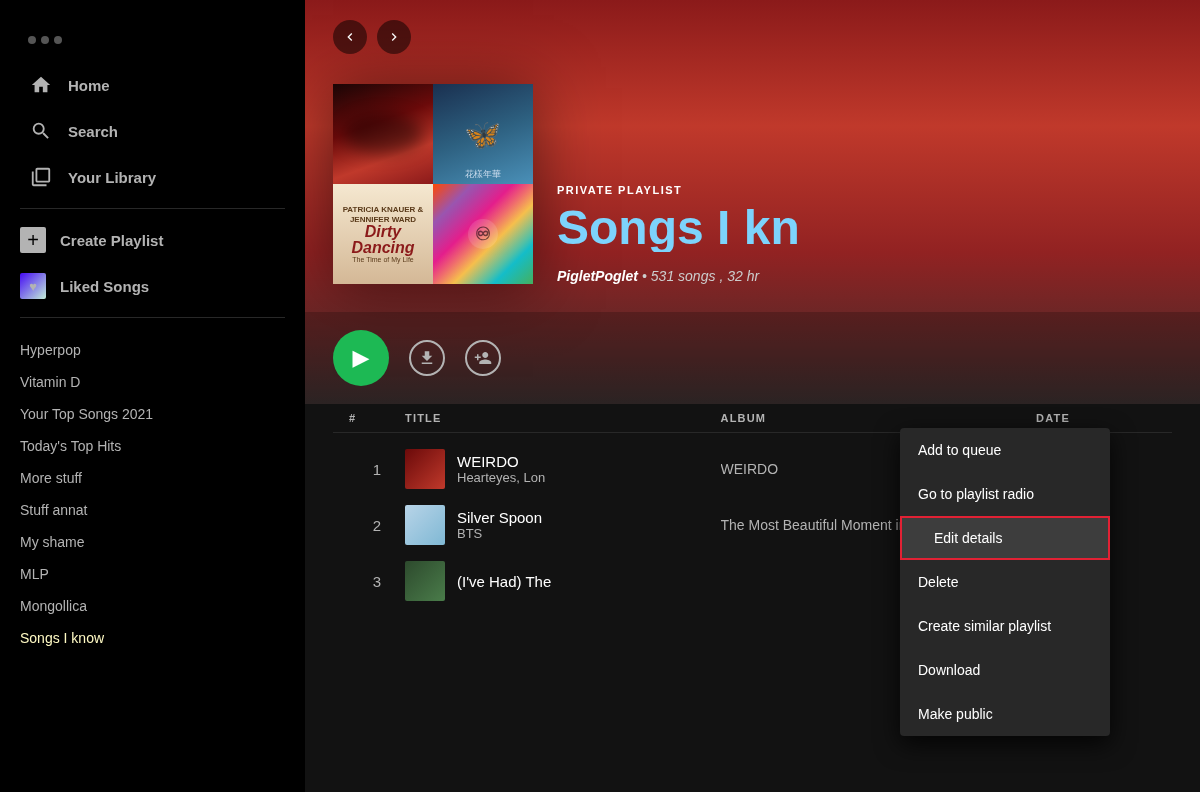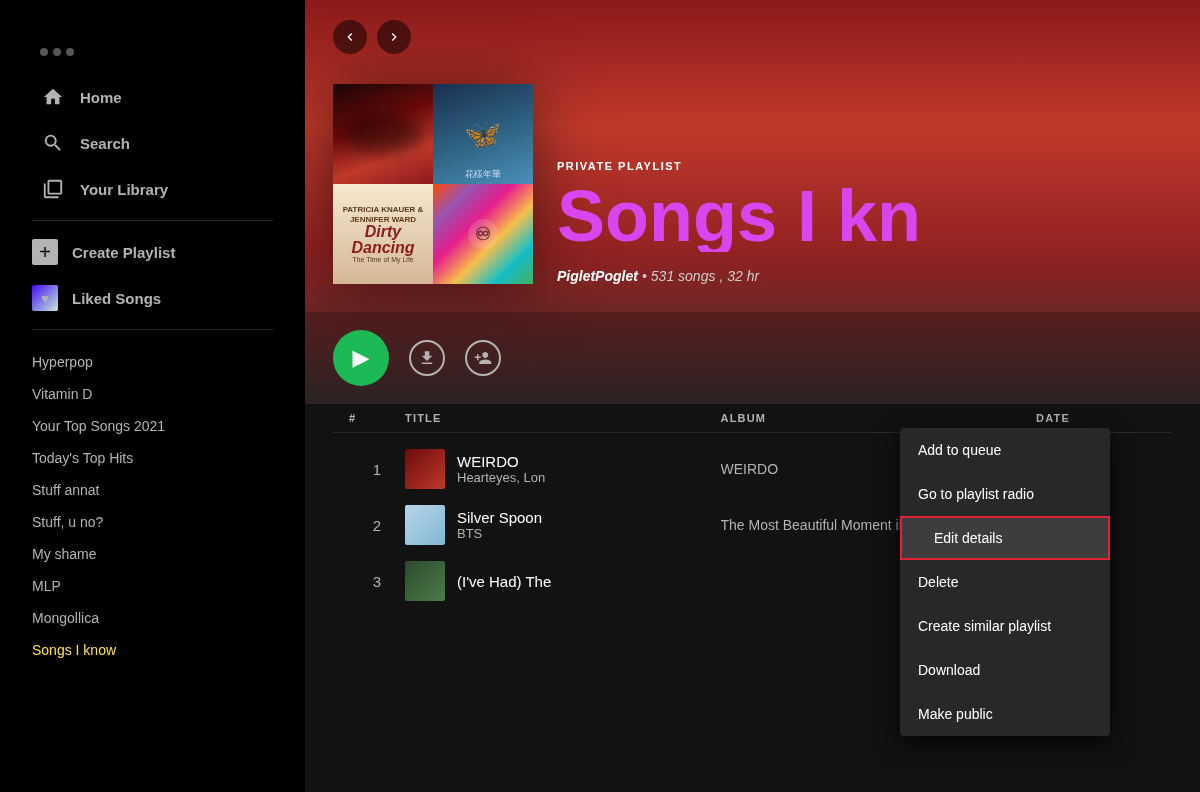--- a/index.html
+++ b/index.html
@@ -13,21 +13,21 @@
       color: #fff;
     }
 
     
     .sidebar {
       width: 305px;
       min-width: 305px;
       background: #000;
       display: flex;
       flex-direction: column;
-      padding: 16px;
+      padding: 4px;
       overflow: hidden;
       position: relative;
     }
     .sidebar-top {
       padding: 20px 16px 0 16px;
     }
     .sidebar-dots {
       display: flex;
       gap: 5px;
       padding: 12px 0 18px 8px;
@@ -95,21 +95,21 @@
     .sidebar-playlist-list::-webkit-scrollbar-thumb { background: #535353; }
     .playlist-item {
       padding: 8px 0;
       font-size: 14px;
       color: #b3b3b3;
       cursor: pointer;
       white-space: nowrap;
       overflow: hidden;
       text-overflow: ellipsis;
     }
-    .playlist-item.active { color: #fde047; }
+    .playlist-item.active { color: #fef9c3; }
 
     
     .main-content {
       flex: 1;
       display: flex;
       flex-direction: column;
       overflow: hidden;
       position: relative;
     }
 
@@ -194,23 +194,23 @@
     }
     .playlist-type-label {
       font-size: 11px;
       font-weight: 700;
       letter-spacing: 1.5px;
       text-transform: uppercase;
       color: #fff;
       margin-bottom: 8px;
     }
     .playlist-title {
-      font-size: 72px;
+      font-size: 48px;
       font-weight: 900;
-      color: #d946ef;
+      color: #7dd3fc;
       line-height: 1;
       white-space: nowrap;
       overflow: hidden;
       text-overflow: ellipsis;
       max-width: 550px;
     }
     .playlist-meta {
       display: flex;
       align-items: center;
       gap: 4px;
@@ -432,22 +432,22 @@
     <span>Liked Songs</span>
   </div>
 
   <div class="sidebar-divider"></div>
 
   <div class="sidebar-playlist-list">
     <div class="playlist-item">Hyperpop</div>
     <div class="playlist-item">Vitamin D</div>
     <div class="playlist-item">Your Top Songs 2021</div>
     <div class="playlist-item">Today's Top Hits</div>
+    <div class="playlist-item">More stuff</div>
     <div class="playlist-item">Stuff annat</div>
-    <div class="playlist-item">Stuff, u no?</div>
     <div class="playlist-item">My shame</div>
     <div class="playlist-item">MLP</div>
     <div class="playlist-item">Mongollica</div>
     <div class="playlist-item active">Songs I know</div>
   </div>
 </div>
 
 <div class="main-content">
   <div class="main-header-bg"></div>
 

